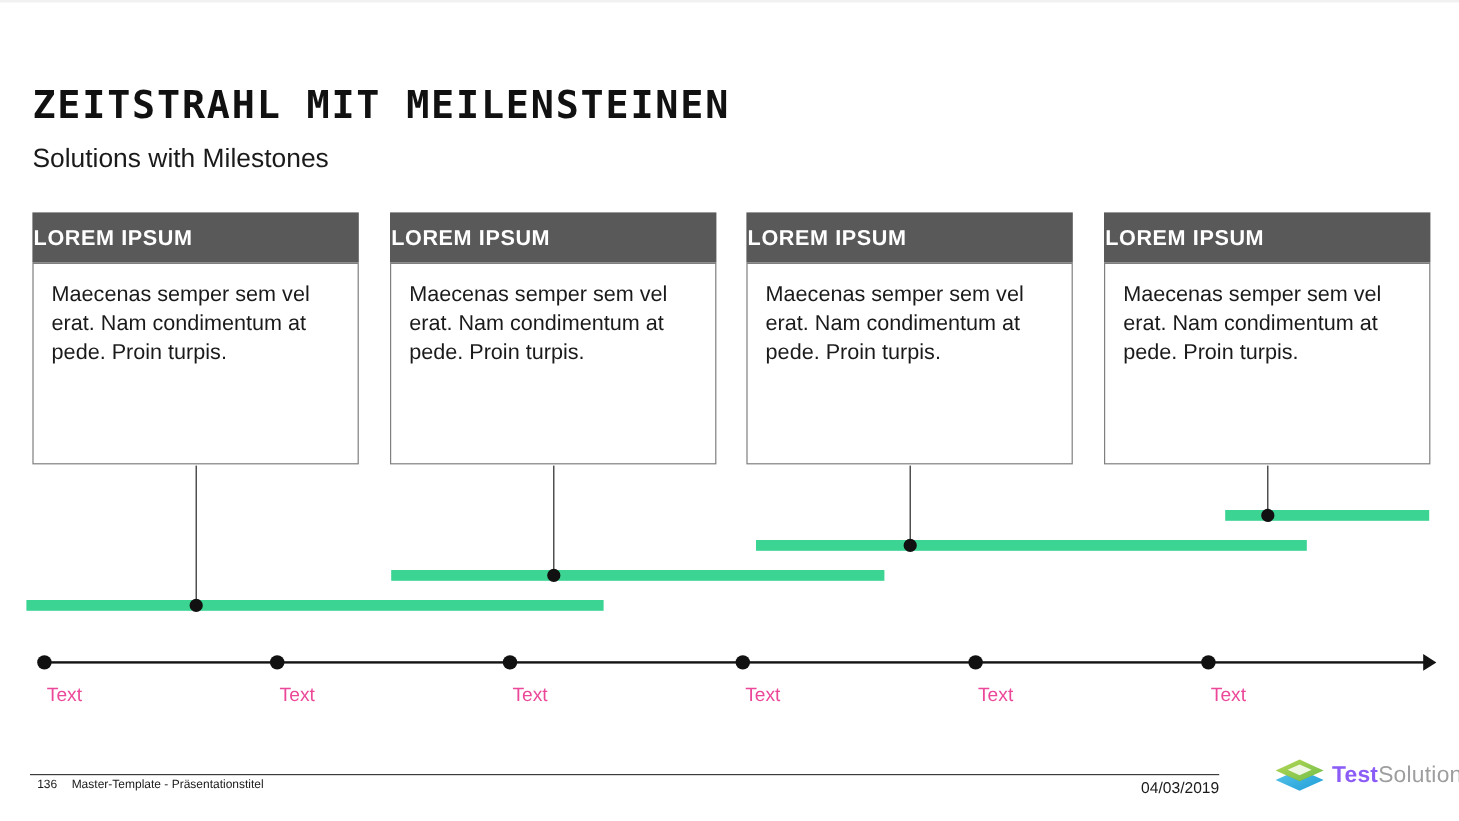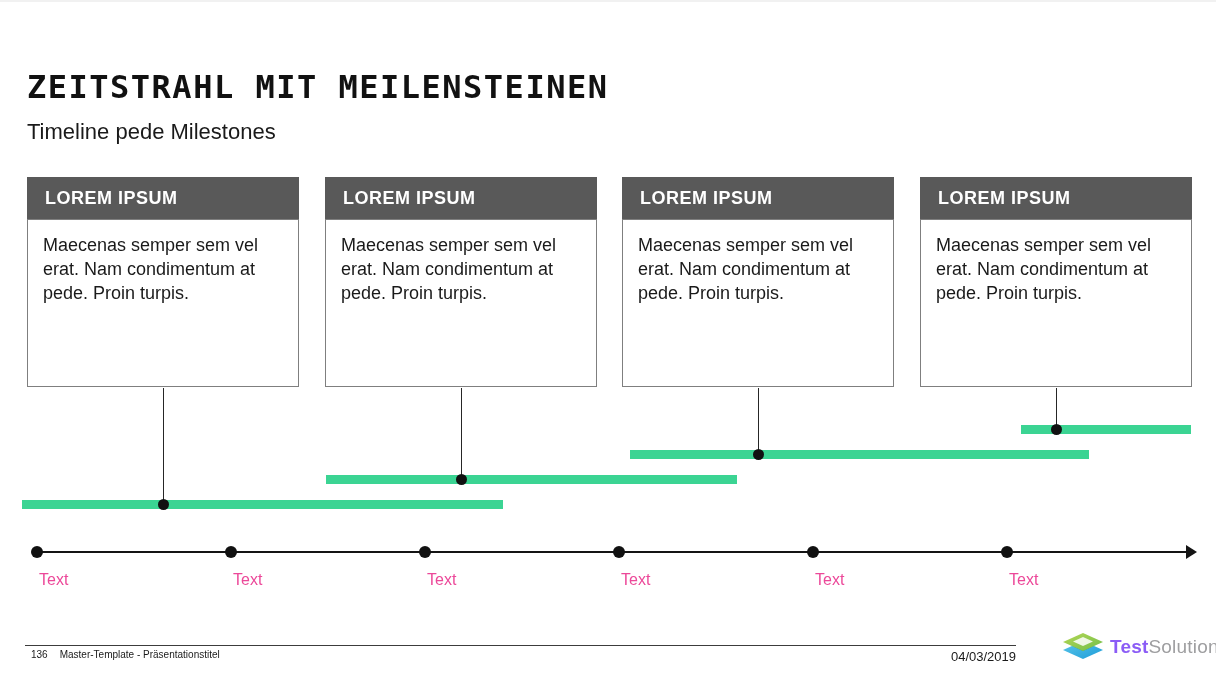--- a/index.html
+++ b/index.html
@@ -16,21 +16,21 @@
     font-family:"DejaVu Sans Mono", monospace;font-weight:bold;
     font-size:32px;letter-spacing:1.5px;color:#111;white-space:nowrap;text-align:right;
   }
   .subtitle{position:absolute;left:27px;top:117px;font-size:22px;color:#1a1a1a;}
 
   
   .mbox{position:absolute;top:175px;width:272px;}
   .mbox-header{
     height:42px;background:var(--header-gray);color:#ffffff;
     font-weight:bold;font-size:18px;letter-spacing:0.5px;
-    line-height:42px;padding-left:18px;box-sizing:border-box;
+    line-height:42px;padding-left:1px;box-sizing:border-box;
   }
   .mbox-body{
     box-sizing:border-box;height:168px;border:1px solid #7f7f7f;background:#fff;
     padding:13px 6px 0 15px;font-size:18px;line-height:24px;color:#1a1a1a;
   }
 
   
   .connector{position:absolute;top:386px;width:1px;background:#262626;}
   .bar{position:absolute;height:9px;background:var(--accent-green);}
   .mdot{position:absolute;width:11px;height:11px;border-radius:50%;background:var(--ink);}
@@ -56,21 +56,21 @@
   .logo-text{font-size:19px;letter-spacing:0.2px;}
   .logo-text .bold{font-weight:bold;color:#8b5cf6;}
   .logo-text .light{font-weight:normal;color:#9e9ea0;}
 </style>
 </head>
 <body style="--accent-green: #3bd493; --header-gray: #595959; --ink: #111111;">
 
 <div class="slide">
 
   <div class="title">ZEITSTRAHL MIT MEILENSTEINEN</div>
-  <div class="subtitle">Timeline pede Milestones</div>
+  <div class="subtitle">Solutions with Milestones</div>
 
   <div class="mbox" style="left:27px">
     <div class="mbox-header">LOREM IPSUM</div>
     <div class="mbox-body">Maecenas semper sem vel erat. Nam condimentum at pede. Proin turpis.</div>
   </div>
   <div class="mbox" style="left:325px">
     <div class="mbox-header">LOREM IPSUM</div>
     <div class="mbox-body">Maecenas semper sem vel erat. Nam condimentum at pede. Proin turpis.</div>
   </div>
   <div class="mbox" style="left:622px">

